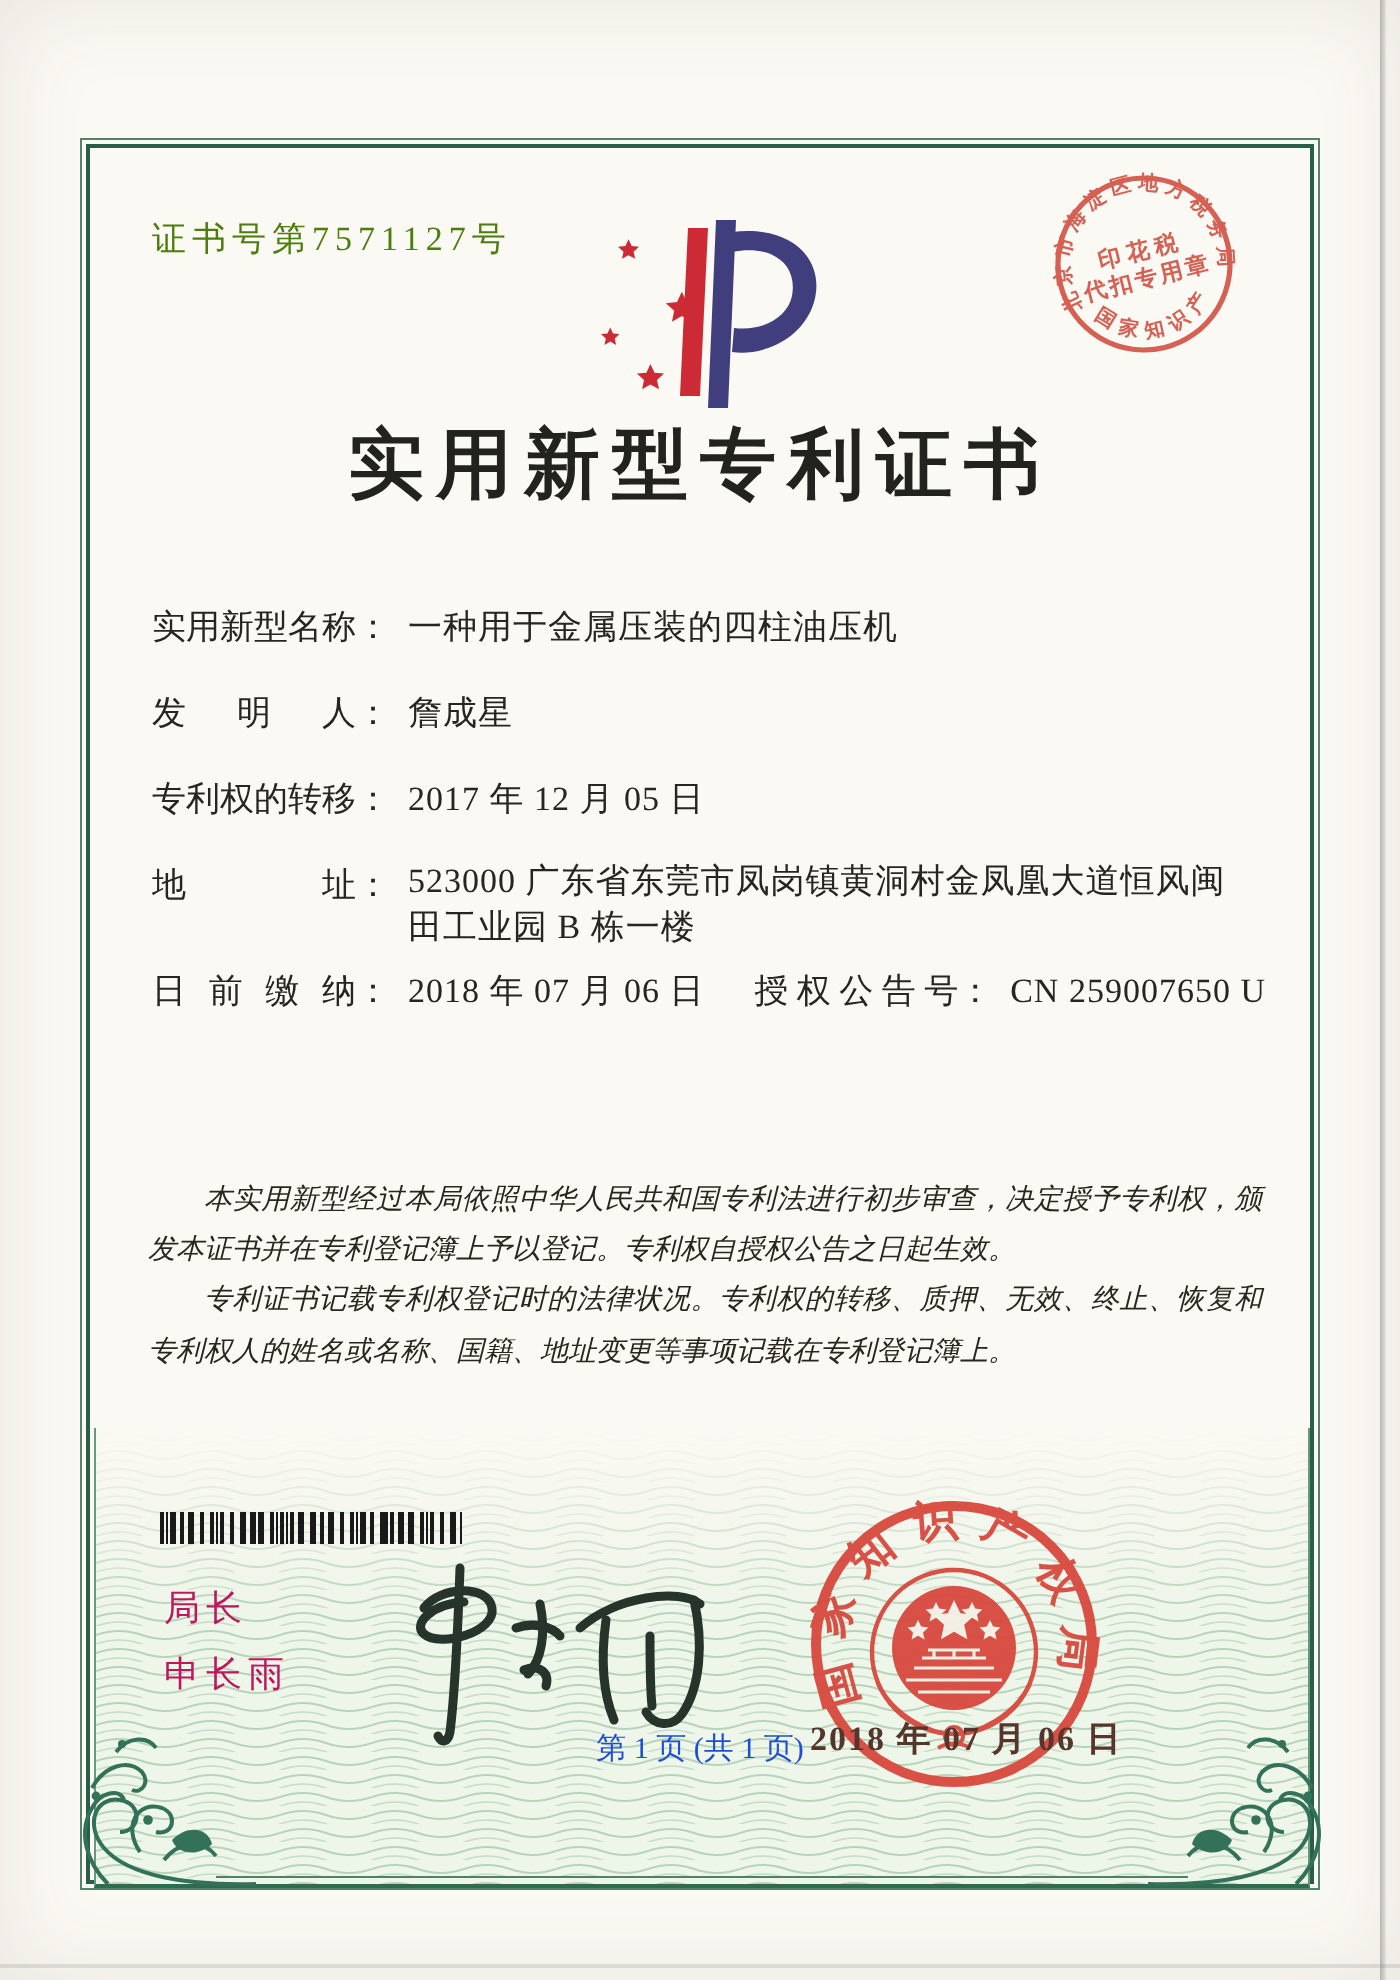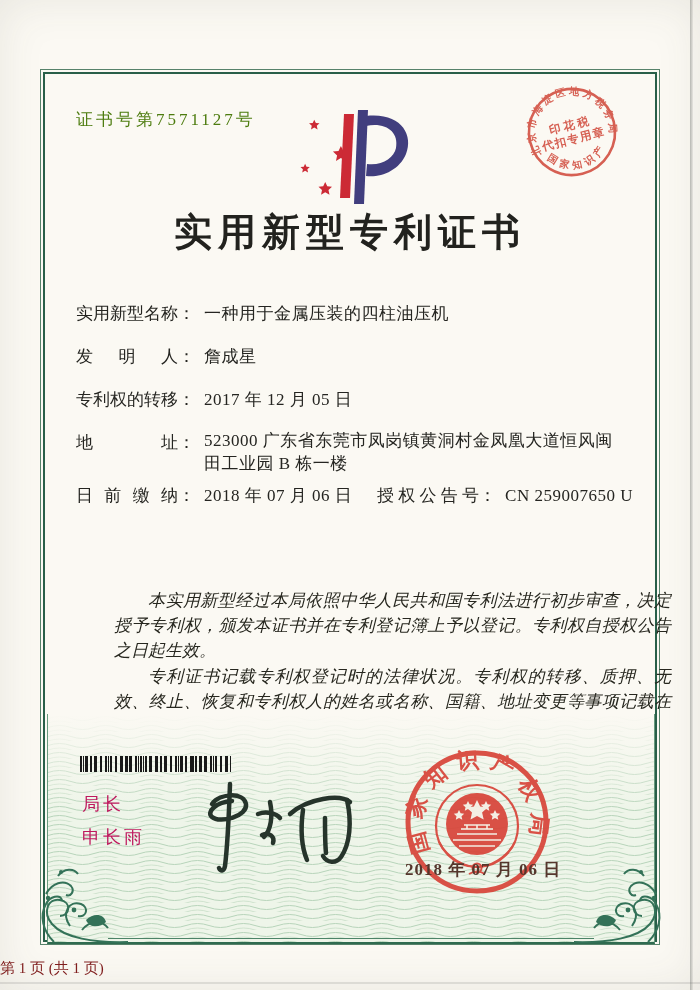--- a/index.html
+++ b/index.html
@@ -33,21 +33,21 @@
   .flabel{display:inline-block;width:102px;text-align:justify;text-align-last:justify;vertical-align:top;}
   .fcolon{display:inline-block;vertical-align:top;}
   .fvalue{display:inline-block;margin-left:9px;vertical-align:top;letter-spacing:.5px;}
   .field-row.addr{margin-bottom:8px;}
   .addr .fvalue{width:424px;white-space:normal;line-height:22.5px;}
   .field-row.split{display:flex;justify-content:space-between;margin-top:6px;margin-bottom:0;}
   .split .flabel2{display:inline-block;width:102px;text-align:justify;text-align-last:justify;vertical-align:top;}
 
   
   .paras{position:absolute;left:74px;top:588px;width:557px;
-    font-size:17px;line-height:25.2px;font-style:italic;color:#27271f;text-align:justify;margin-left:40px;}
+    font-size:14px;line-height:25.2px;font-style:italic;color:#27271f;text-align:justify;}
   .paras p{margin:0;text-indent:2em;}
 
   
   .panel{position:absolute;left:47px;top:714px;width:606px;height:228px;
     border-left:1px solid #679a7d;border-right:1px solid #679a7d;border-bottom:2px solid #2f6b50;
     background:#f2f7ee;}
   .panel .waves{position:absolute;inset:0;width:100%;height:100%;}
   .panel .fade{position:absolute;left:0;right:0;top:0;height:95px;
     background:linear-gradient(to bottom,#fbf9f3 0%,rgba(251,249,243,.55) 45%,rgba(251,249,243,0) 100%);}
   .flourish{position:absolute;bottom:-8px;width:96px;height:100px;}
@@ -61,21 +61,21 @@
       repeating-linear-gradient(90deg,#191919 0 2px,transparent 2px 5px),
       repeating-linear-gradient(90deg,#191919 0 1px,transparent 1px 7px),
       repeating-linear-gradient(90deg,transparent 0 3px,#191919 3px 4px,transparent 4px 11px);}
   .director{position:absolute;left:82px;top:788px;
     font-family:"Liberation Sans","DejaVu Sans",sans-serif;
     font-size:18px;line-height:33px;letter-spacing:3px;color:#be185d;}
   .signature{position:absolute;left:190px;top:774px;width:170px;height:102px;}
   .big-seal{position:absolute;left:399px;top:744px;width:156px;height:156px;opacity:.93;}
   .seal-date{position:absolute;left:405px;top:858px;font-size:17px;letter-spacing:1px;
     color:#55362c;font-weight:bold;z-index:5;}
-  .footer{position:absolute;left:0;right:0;top:959px;font-size:15px;color:#7f1d1d;}
+  .footer{position:absolute;left:0;right:0;top:865px;text-align:center;font-size:15px;color:#1d4ed8;}
 
   
   .tax-seal{position:absolute;left:522px;top:82px;width:100px;height:100px;
     transform:rotate(-14deg);opacity:.88;}
 </style>
 </head>
 <body>
 
 <div class="page">
   <div class="paper-edge-right"></div>

